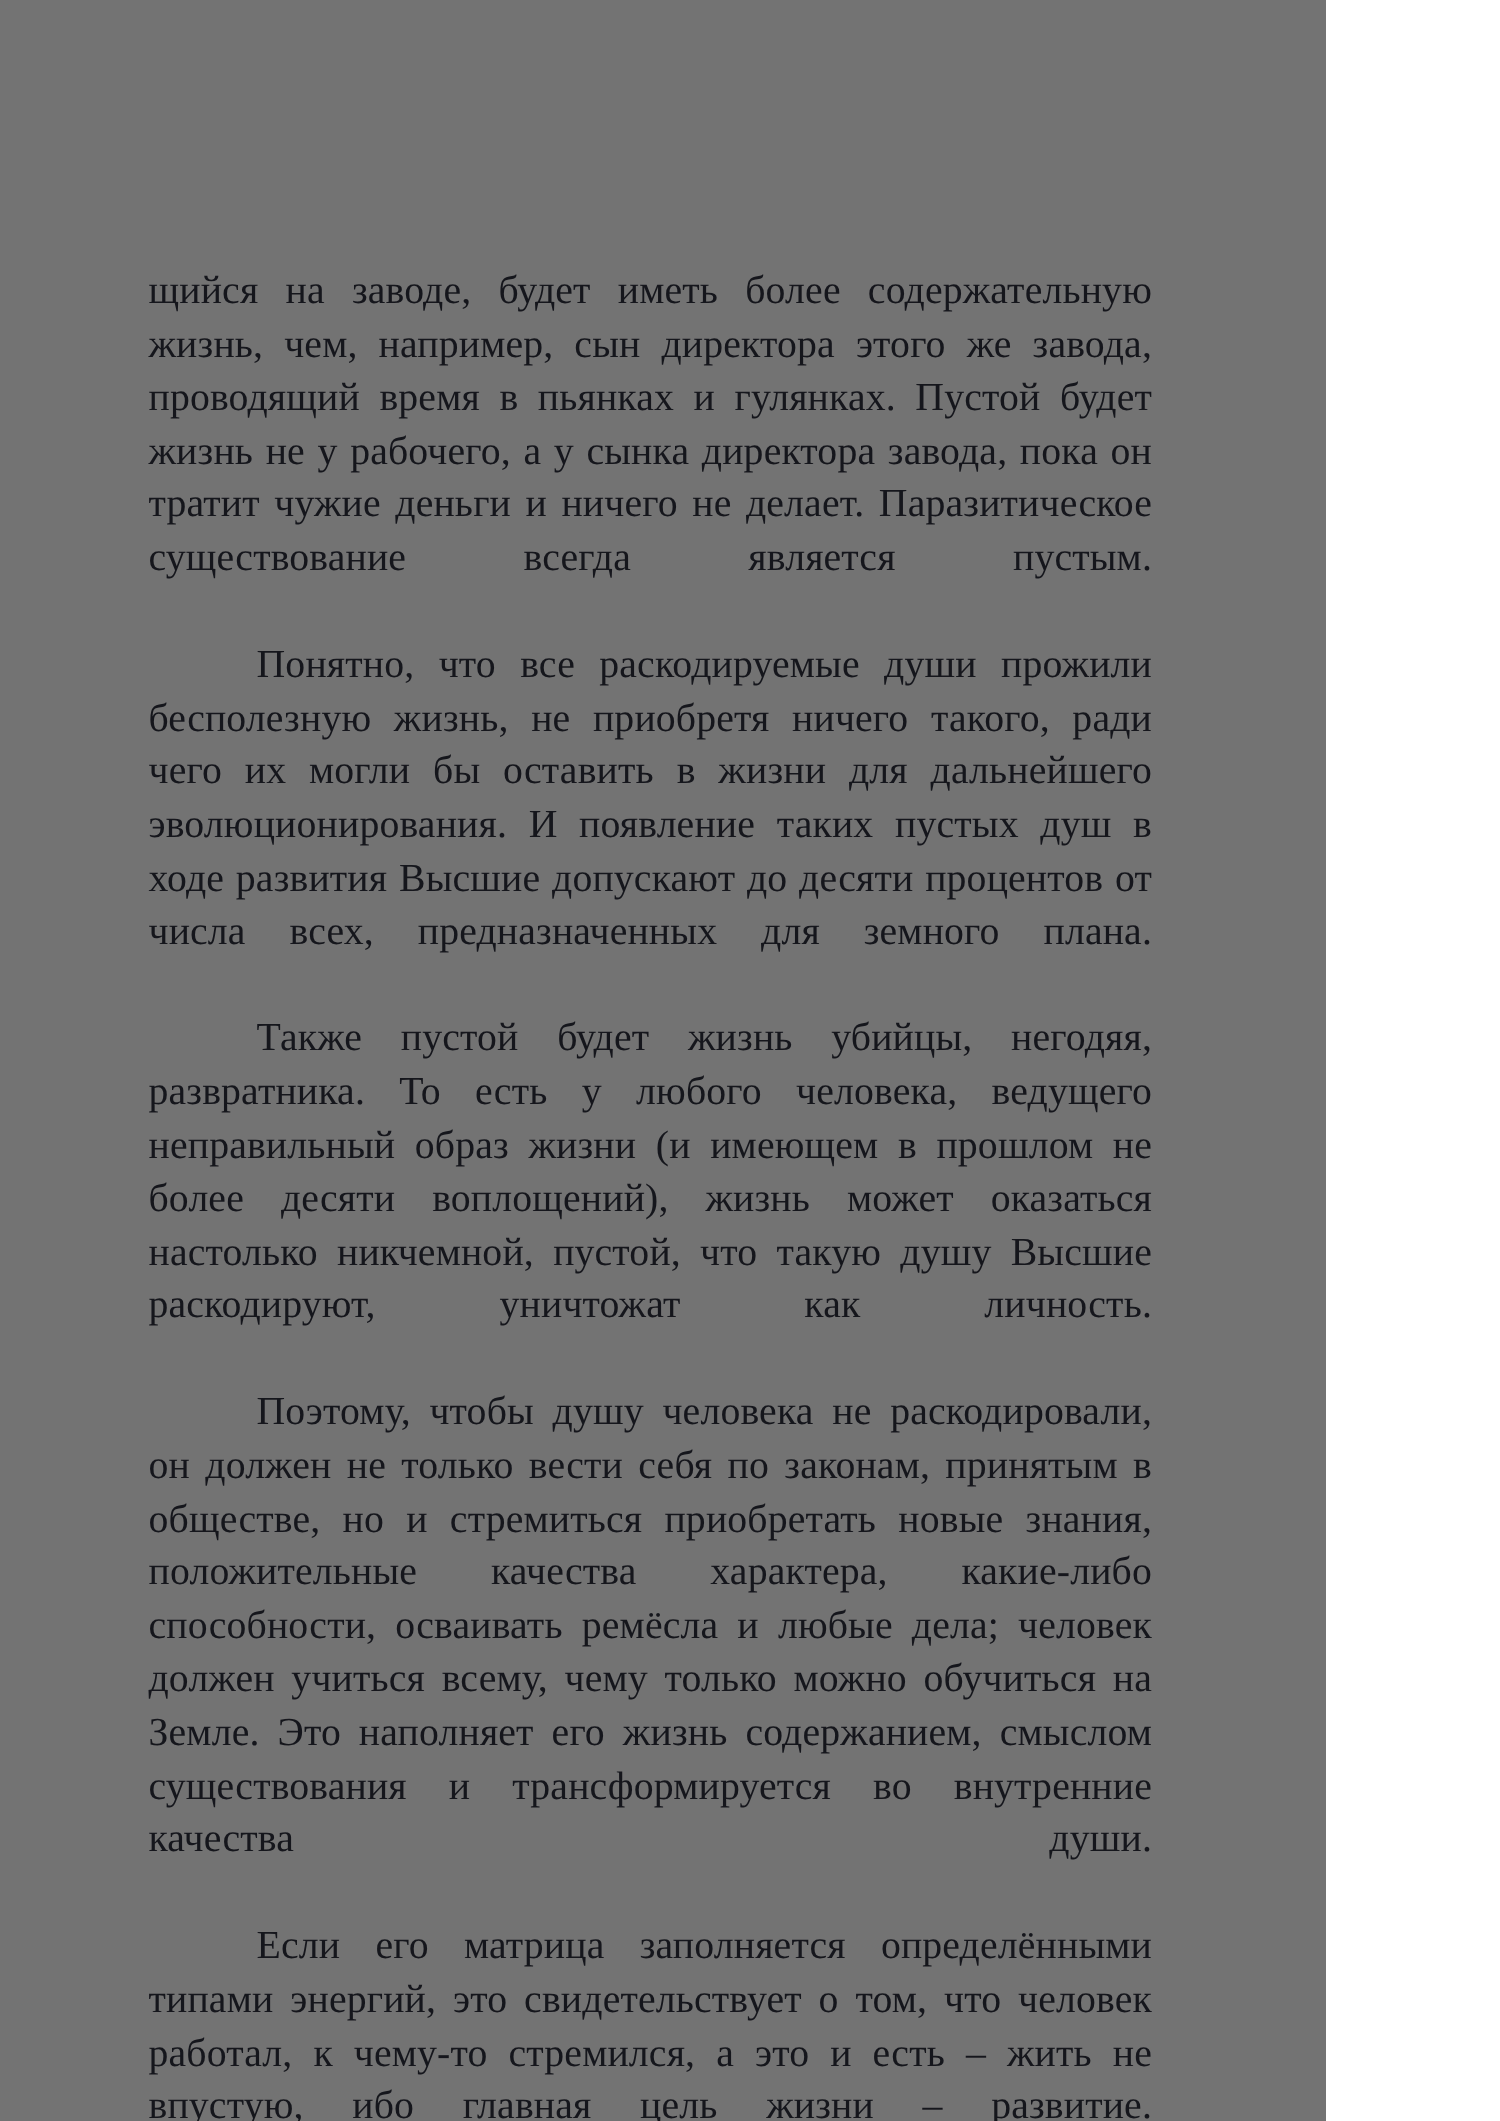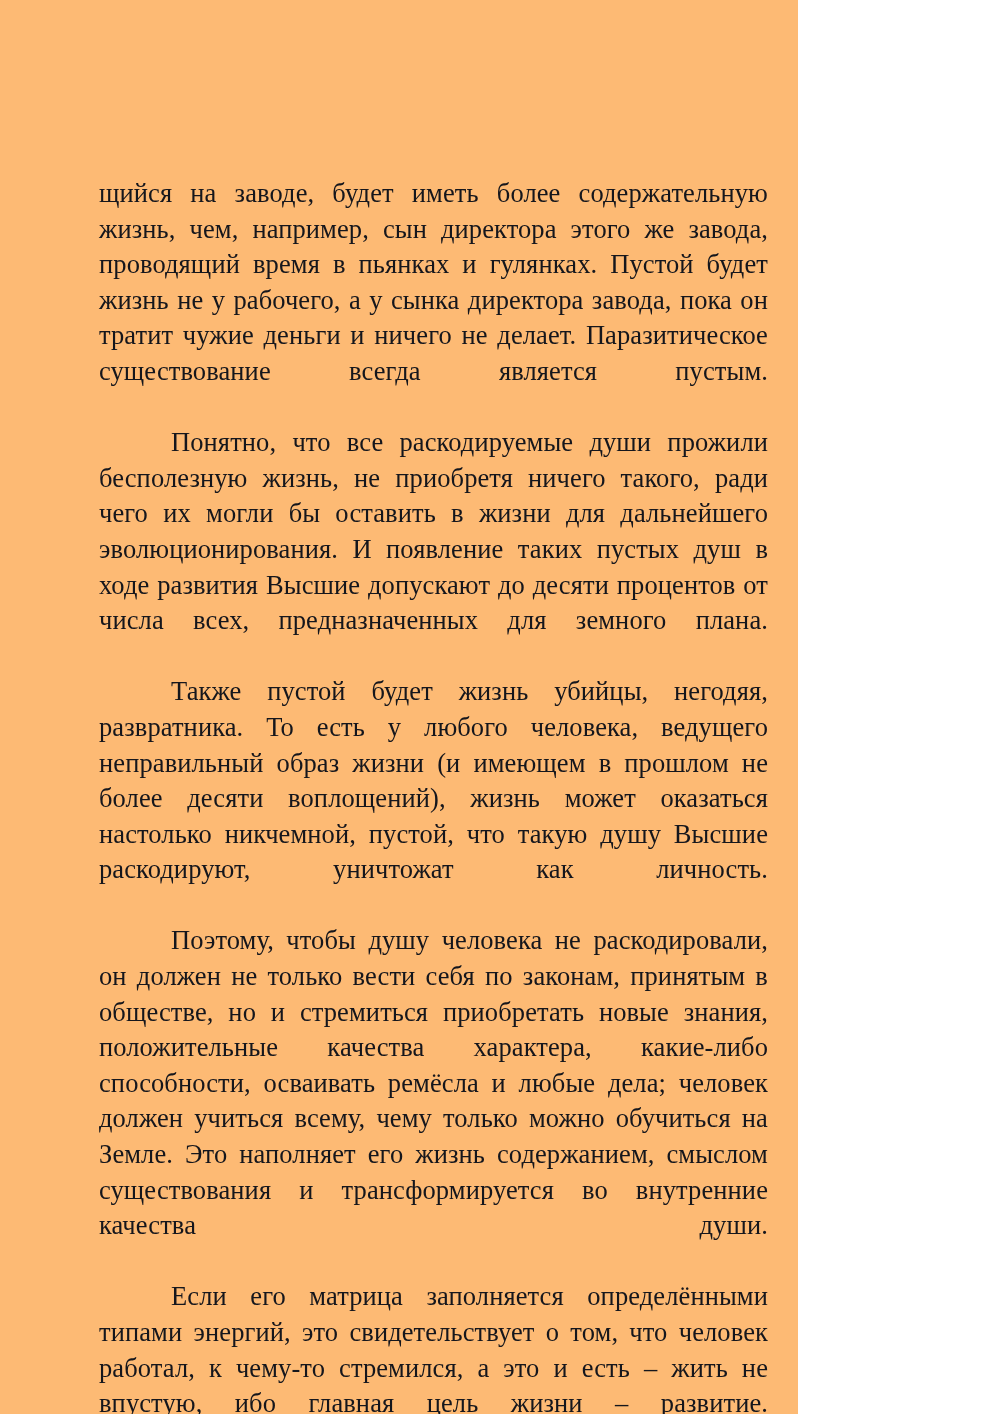--- a/index.html
+++ b/index.html
@@ -11,23 +11,23 @@
   body {
     width: 1000px;
     height: 1414px;
     overflow: hidden;
     font-family: "Liberation Serif", "DejaVu Serif", serif;
     color: #15161c;
   }
 
   .page {
     position: relative;
-    width: 798px;
+    width: 884px;
     height: 1414px;
-    background: #fdba74;
+    background: #737373;
   }
 
   
   .text-block {
     position: absolute;
     left: 99px;
     top: 176px;
     width: 669px;
   }
 

